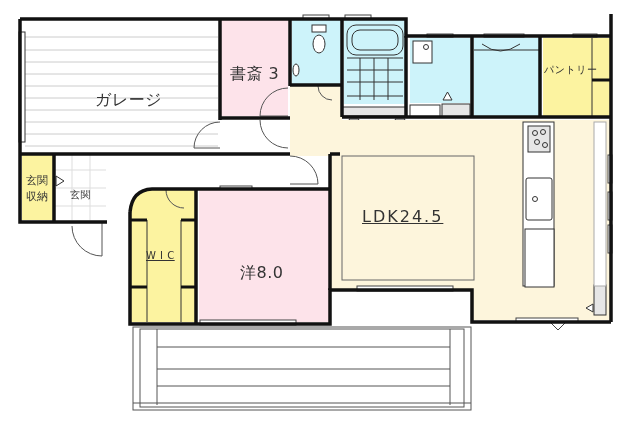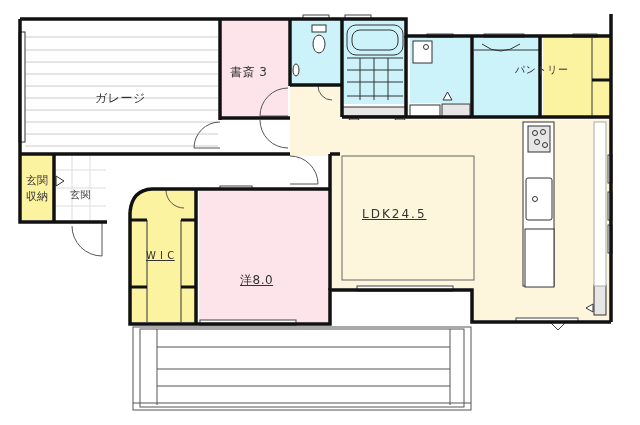--- a/index.html
+++ b/index.html
@@ -1,18 +1,18 @@
 <!DOCTYPE html>
 <html><head>
 <meta charset="utf-8">
 <style>
   html, body { margin:0; padding:0; background:#fff; }
   body { width:640px; height:425px; position:relative; overflow:hidden; font-family:"DejaVu Sans", sans-serif; }
   #plan { position:absolute; left:0; top:0; width:640px; height:425px; }
-  .label { position:absolute; font-size:12px; color:#333; white-space:nowrap; letter-spacing:0.5px; }
+  .label { position:absolute; font-size:16px; color:#333; white-space:nowrap; letter-spacing:0.5px; }
   .small { font-size:10px; }
   .vlabel { position:absolute; font-size:11px; color:#333; line-height:16px; text-align:center; }
 </style>
 </head>
 <body>
 
 <svg id="plan" viewBox="0 0 640 425" xmlns="http://www.w3.org/2000/svg">
 
   <g fill="none" stroke="#555" stroke-width="1">
     <rect x="133" y="327" width="338" height="83"></rect>
@@ -184,21 +184,21 @@
     <line x1="540" y1="36" x2="540" y2="117"></line>
     <line x1="54" y1="154" x2="54" y2="222"></line>
     <line x1="330" y1="154" x2="330" y2="290"></line>
     <line x1="330" y1="154" x2="340" y2="154"></line>
     <line x1="196" y1="189" x2="196" y2="324"></line>
   </g>
 </svg>
 
 <div class="label" style="left:95px; top:90px;">ガレージ</div>
 <div class="label" style="left:230px; top:64px;">書斎 3</div>
-<div class="label small" style="left:515px; top:63px;">パントリー</div>
+<div class="label small" style="left:544px; top:63px;">パントリー</div>
 <div class="vlabel" style="left:22px; top:173px; width:30px;">
   <div>玄関</div>
   <div>収納</div>
 </div>
 <div class="label small" style="left:70px; top:188px;">玄関</div>
 <div class="label small" style="left:146px; top:250px;text-decoration:underline;">W I C</div>
-<div class="label" style="left:240px; top:272px;text-decoration:underline;">洋8.0</div>
+<div class="label" style="left:240px; top:263px;">洋8.0</div>
 <div class="label" style="left:362px; top:207px; letter-spacing:2px;text-decoration:underline;">LDK24.5</div>
 
 </body></html>

